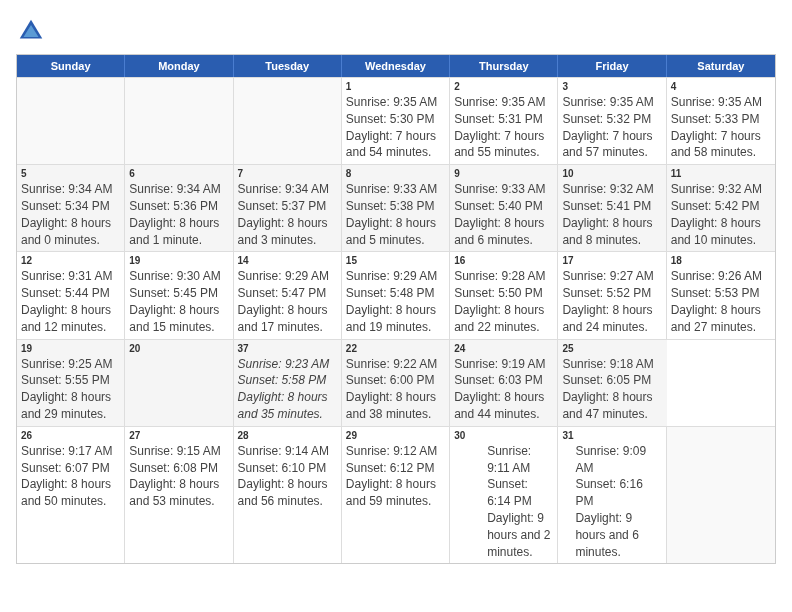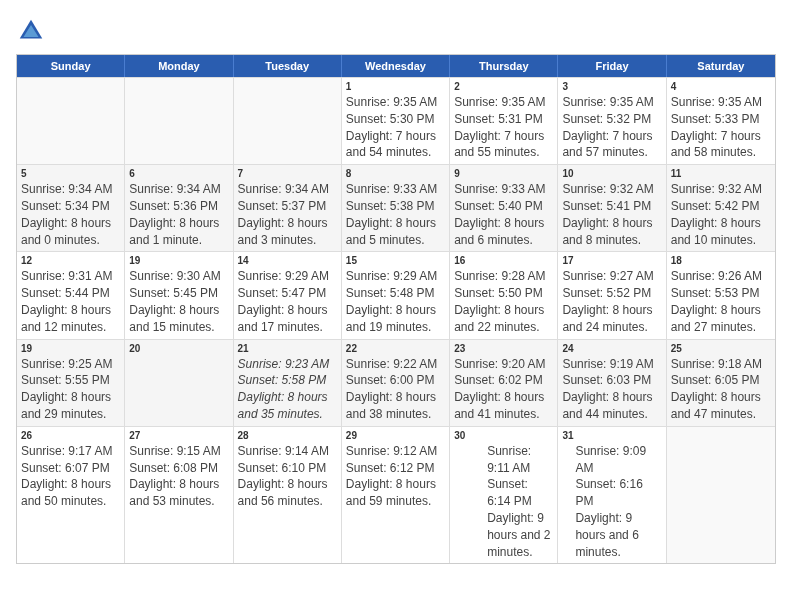--- a/index.html
+++ b/index.html
@@ -261,36 +261,30 @@
           <div class="cal-cell alt">
             <div class="day-number">19</div>
             <div class="day-info" style="white-space: pre-line;">Sunrise: 9:25 AM
 Sunset: 5:55 PM
 Daylight: 8 hours and 29 minutes.</div>
           </div>
           <div class="cal-cell alt">
             <div class="day-number">20</div>
           </div>
           <div class="cal-cell alt">
-            <div class="day-number">21</div>
+            <div class="day-number">37</div>
             <div class="day-info" style="white-space: pre-line; font-style: italic;">Sunrise: 9:23 AM
 Sunset: 5:58 PM
 Daylight: 8 hours and 35 minutes.</div>
           </div>
           <div class="cal-cell alt">
             <div class="day-number">22</div>
             <div class="day-info" style="white-space: pre-line;">Sunrise: 9:22 AM
 Sunset: 6:00 PM
 Daylight: 8 hours and 38 minutes.</div>
-          </div>
-          <div class="cal-cell alt">
-            <div class="day-number">23</div>
-            <div class="day-info" style="white-space: pre-line;">Sunrise: 9:20 AM
-Sunset: 6:02 PM
-Daylight: 8 hours and 41 minutes.</div>
           </div>
           <div class="cal-cell alt">
             <div class="day-number">24</div>
             <div class="day-info" style="white-space: pre-line;">Sunrise: 9:19 AM
 Sunset: 6:03 PM
 Daylight: 8 hours and 44 minutes.</div>
           </div>
           <div class="cal-cell alt">
             <div class="day-number">25</div>
             <div class="day-info" style="white-space: pre-line;">Sunrise: 9:18 AM

